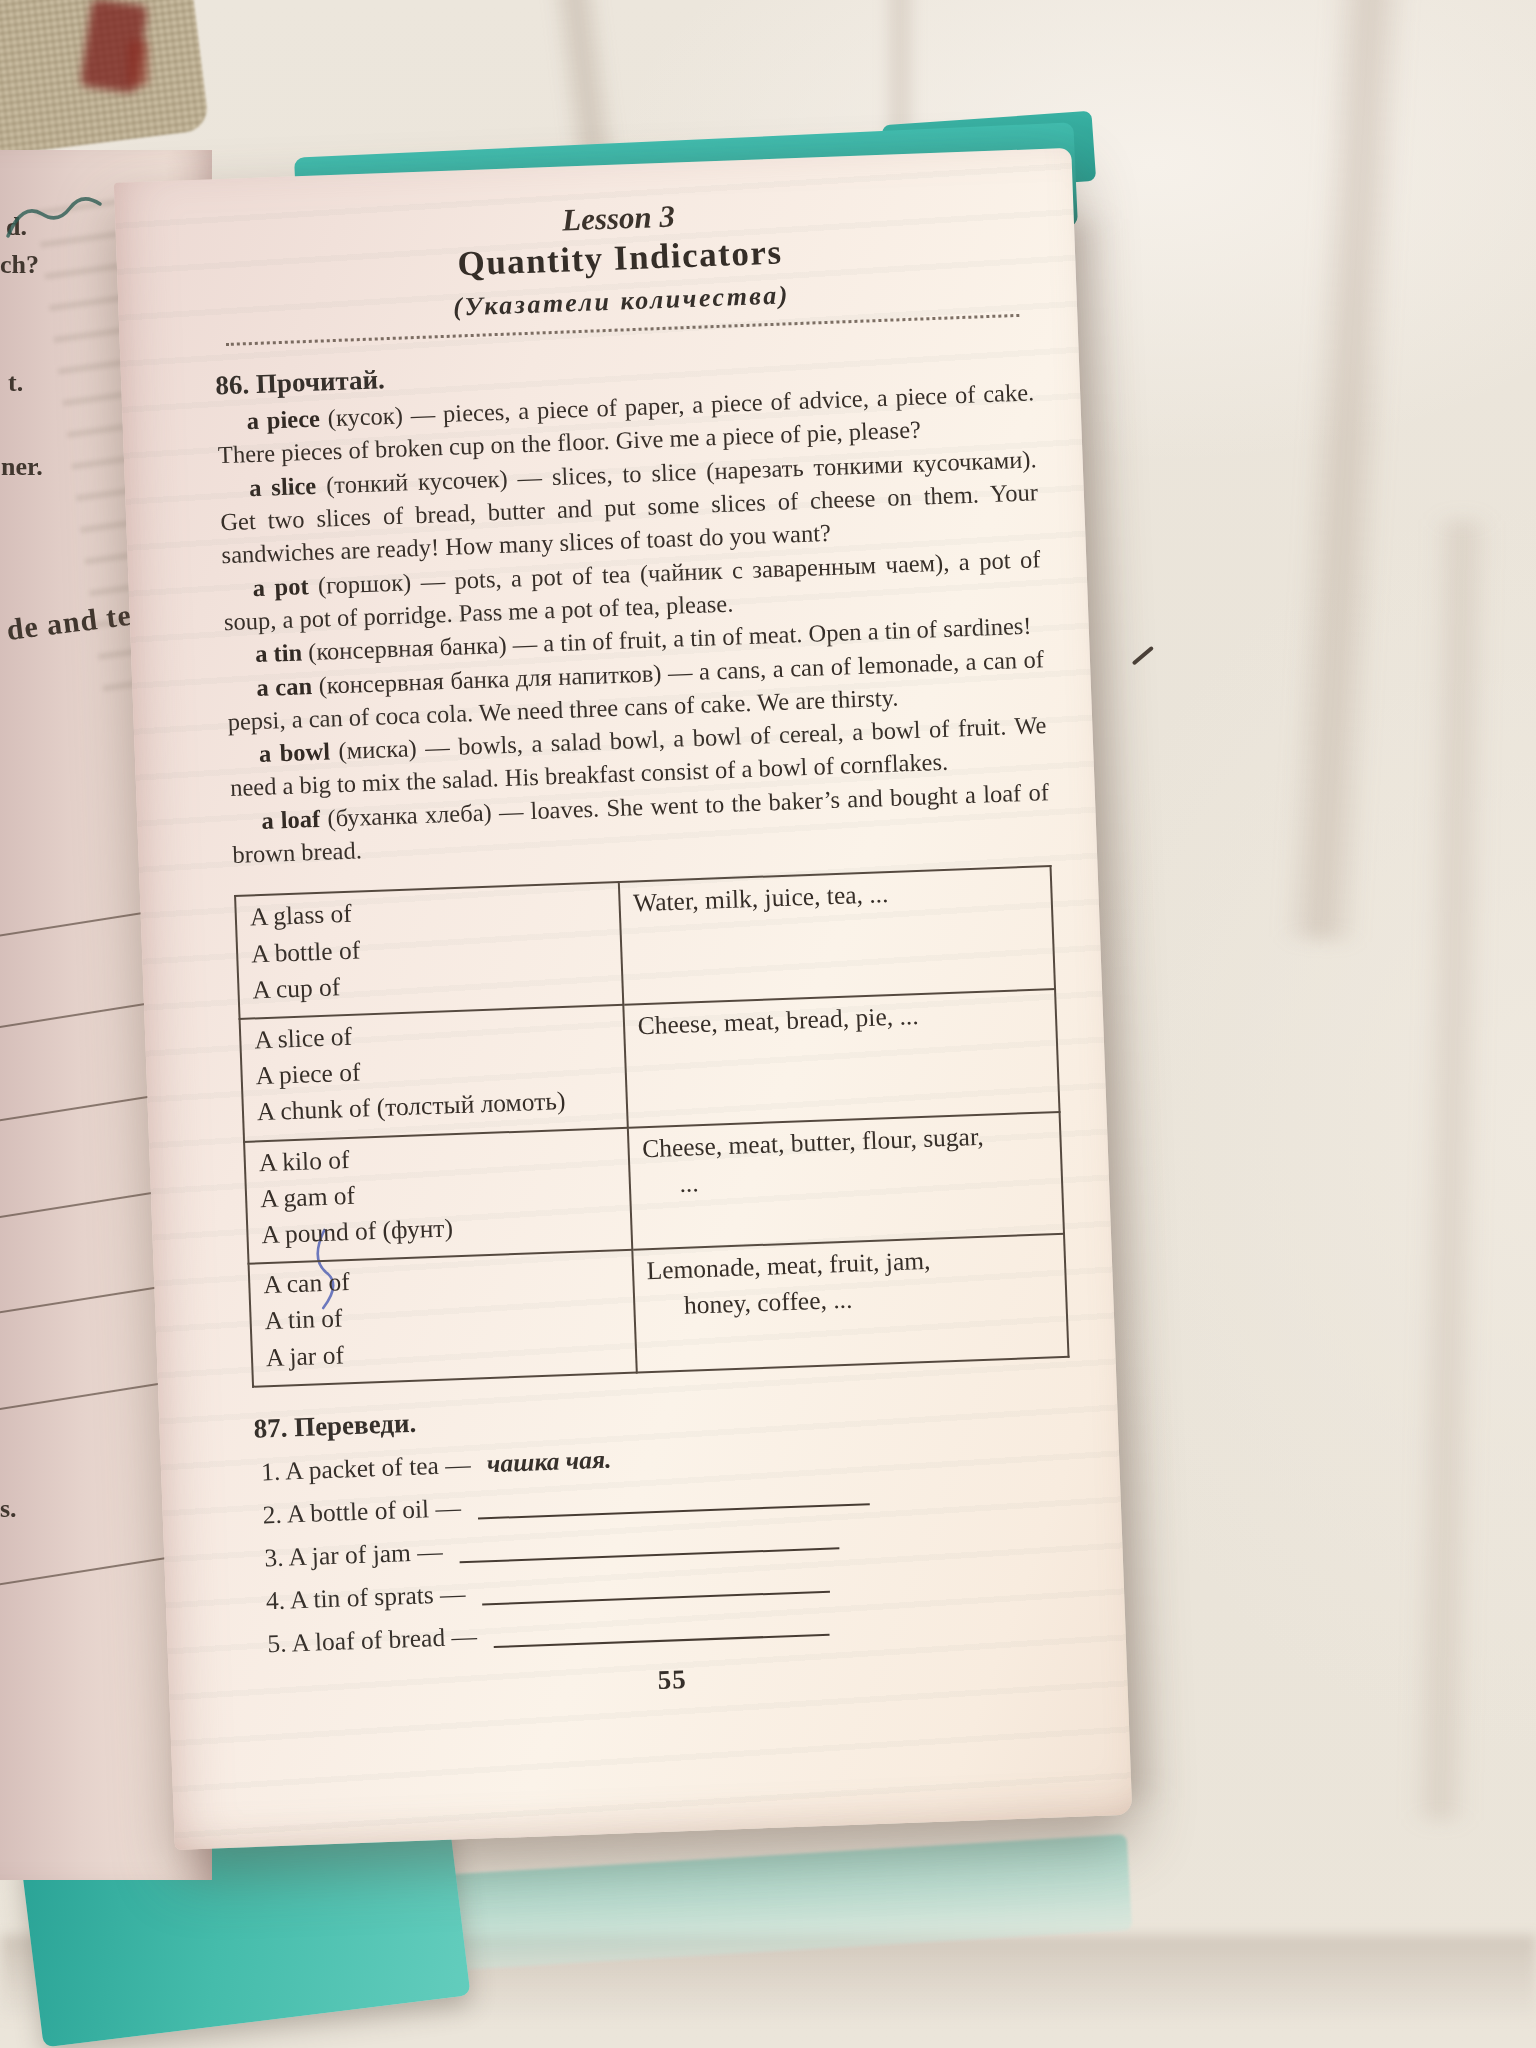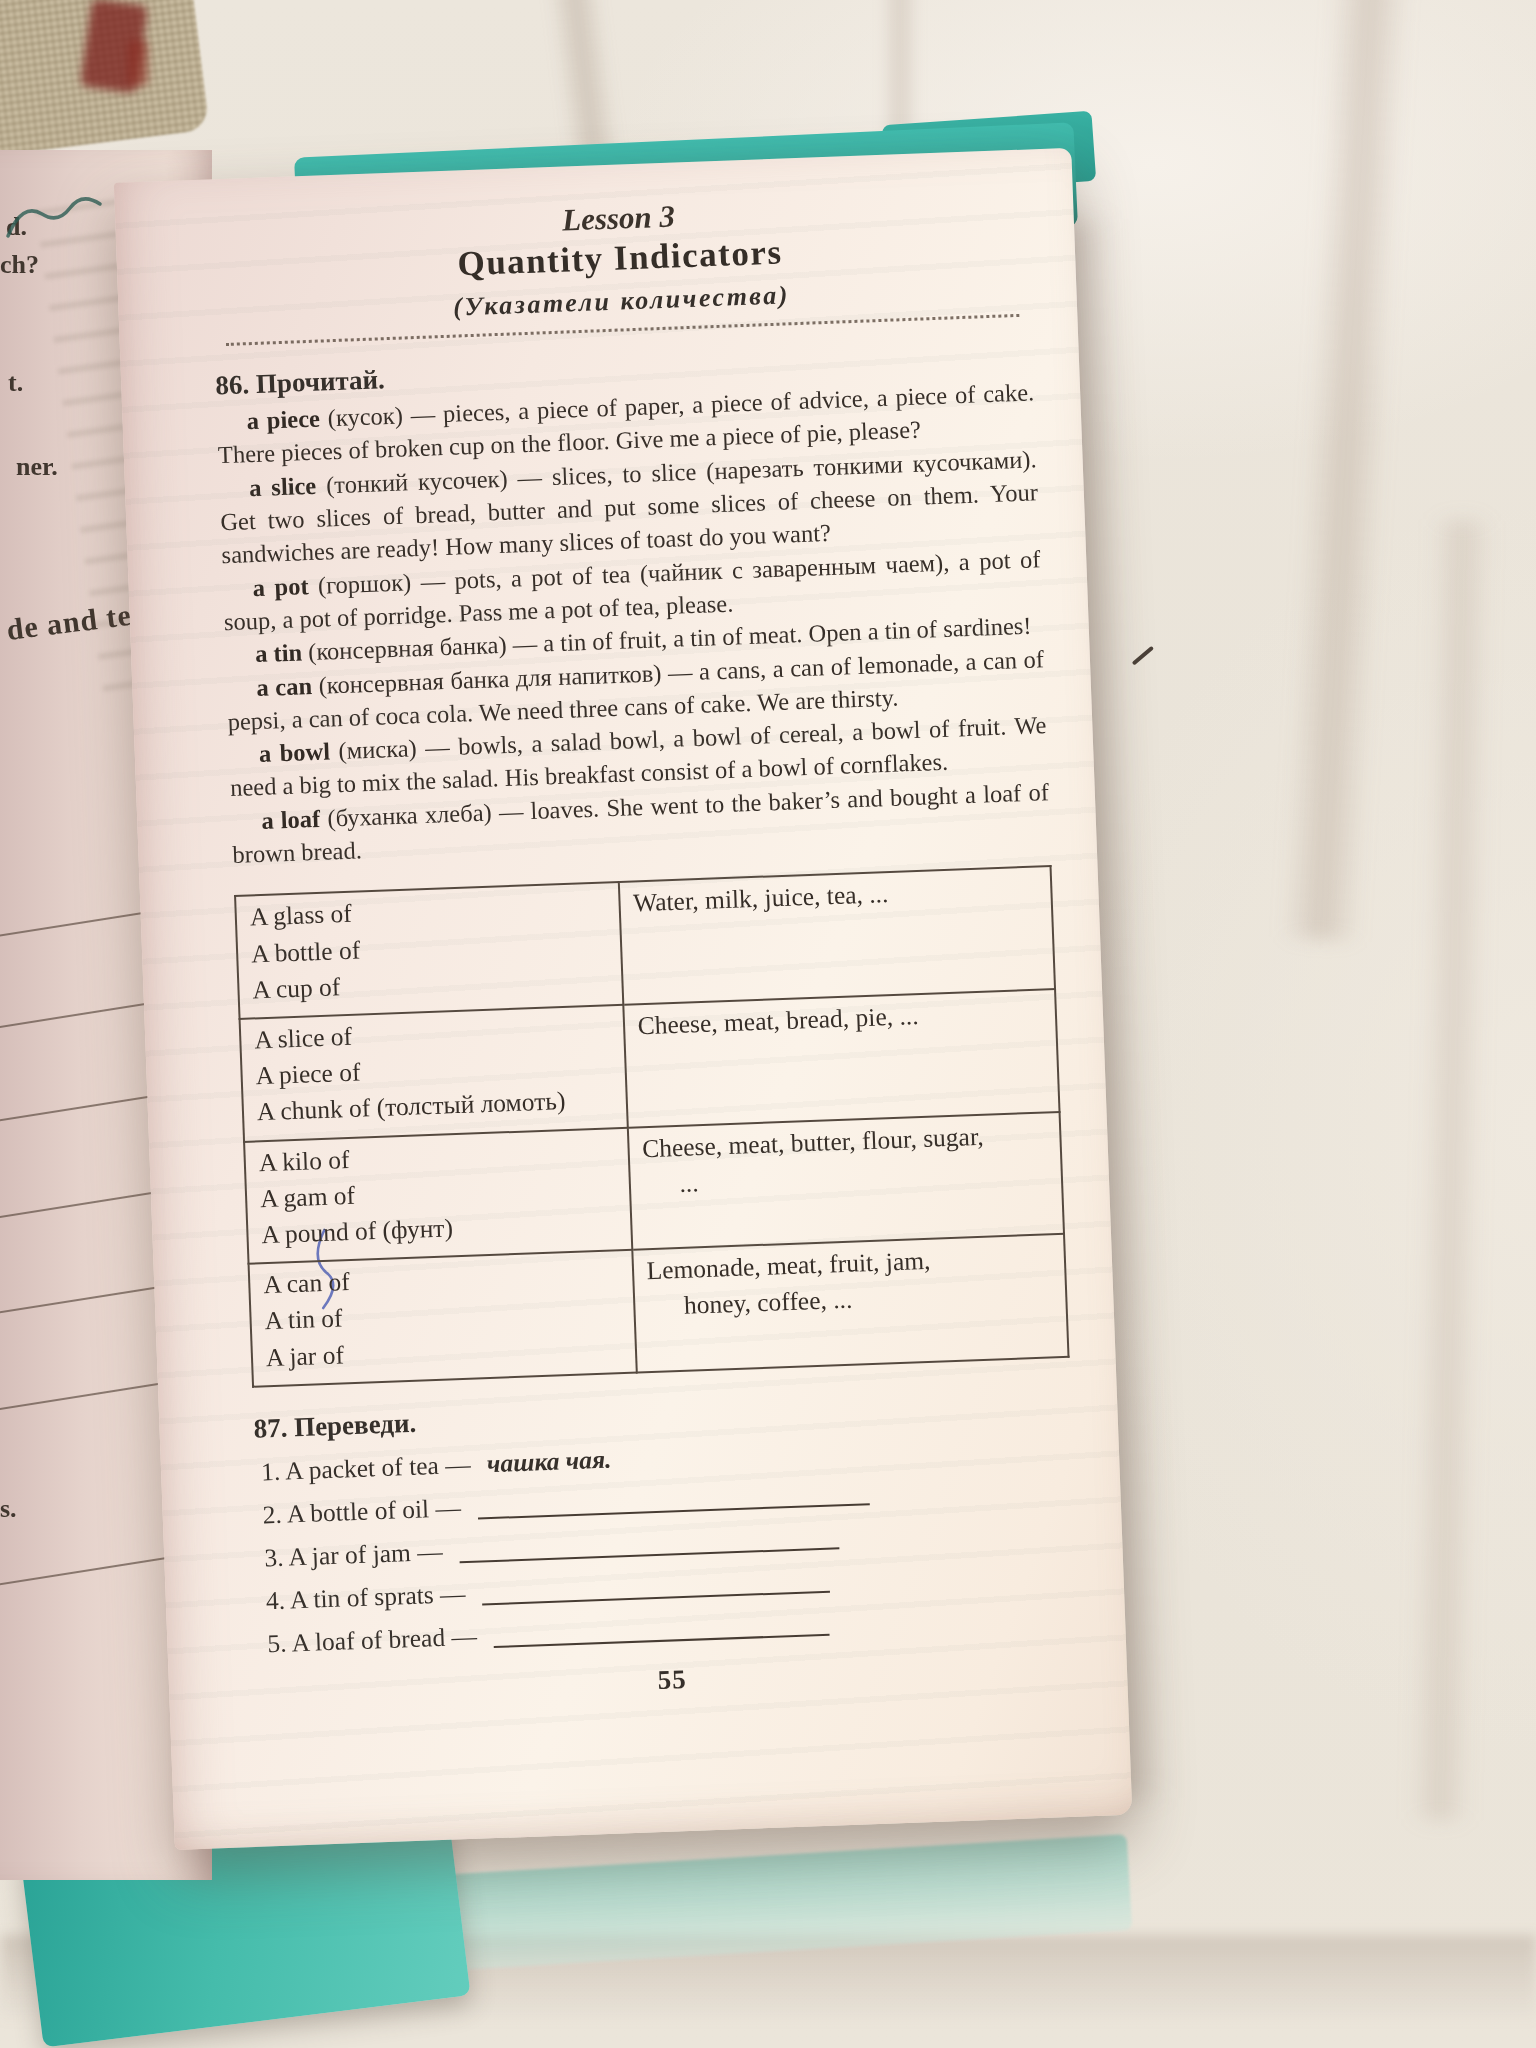--- a/index.html
+++ b/index.html
@@ -101,21 +101,21 @@
   <div class="cover-top2"></div>
   <div class="cover-top"></div>
   <div class="cover-bottom-strip"></div>
   <div class="cover-bottom"></div>
 
   <div class="left-page">
     <div class="lp-ghost" style="top:40px;"></div>
     <div class="lp-frag" style="left:6px; top:62px;">d.</div>
     <div class="lp-frag" style="left:0px; top:100px;text-align:center;">ch?</div>
     <div class="lp-frag" style="left:8px; top:218px;">t.</div>
-    <div class="lp-frag" style="left:16px; top:302px;">ner.</div>
+    <div class="lp-frag" style="left:1px; top:302px;">ner.</div>
     <div class="lp-frag lp-frag-big" style="left:6px; top:452px;">de and tea or</div>
     <div class="lp-frag" style="left:0px; top:1344px;">s.</div>
     <div class="lp-line" style="left:-6px; top:770px;"></div>
     <div class="lp-line" style="left:-10px; top:862px;"></div>
     <div class="lp-line" style="left:-14px; top:956px;"></div>
     <div class="lp-line" style="left:-10px; top:1052px;"></div>
     <div class="lp-line" style="left:-14px; top:1148px;"></div>
     <div class="lp-line" style="left:-10px; top:1244px;"></div>
     <div class="lp-line" style="left:-14px; top:1420px;"></div>
   </div>

